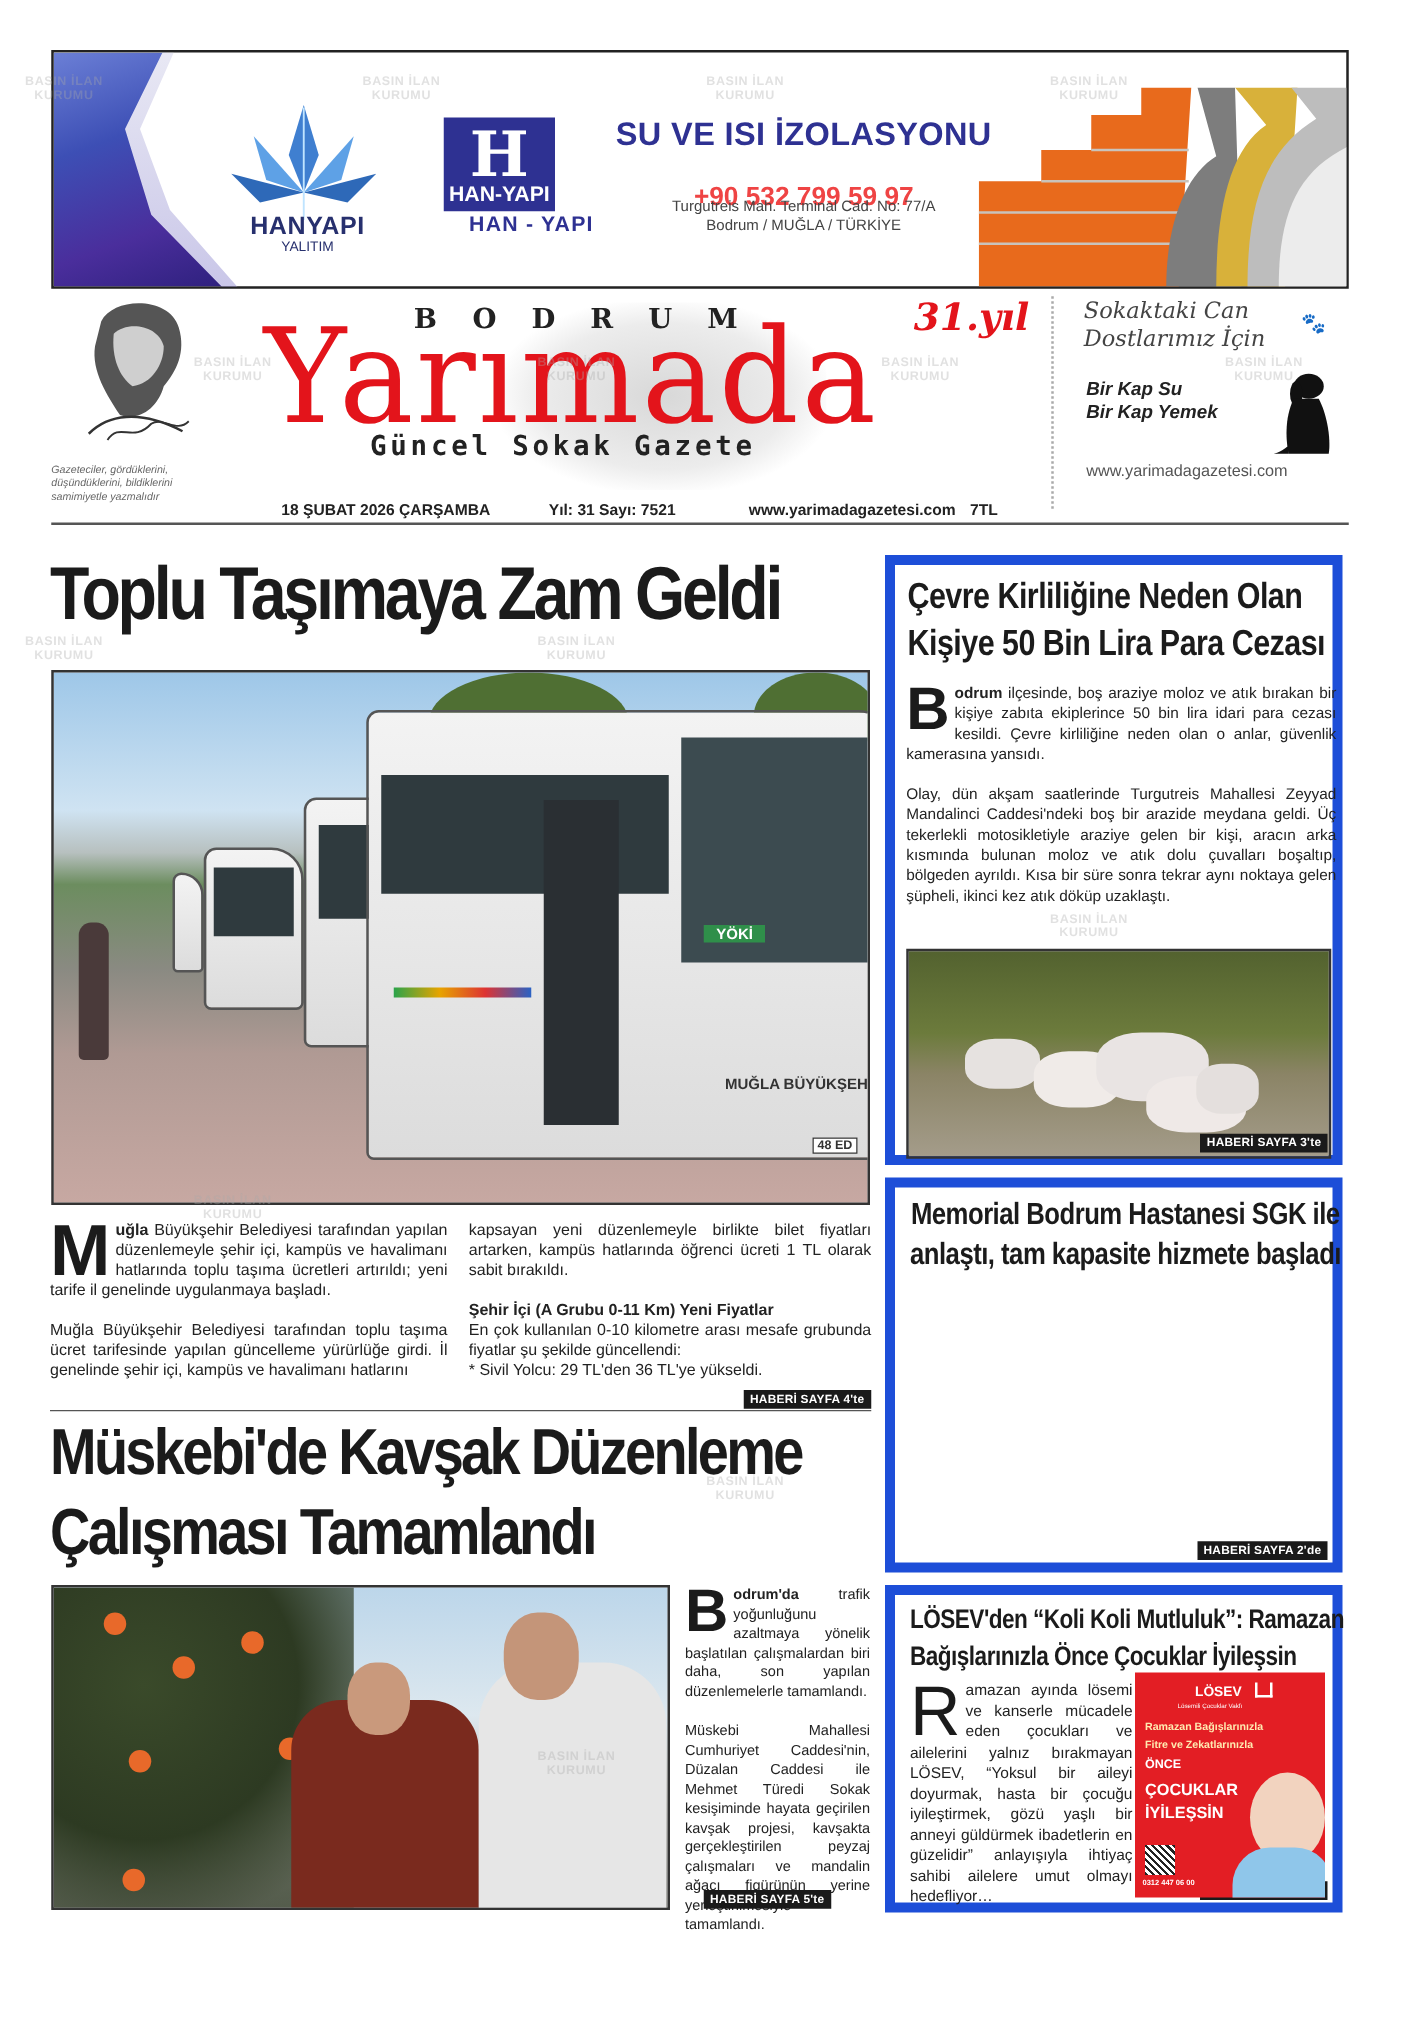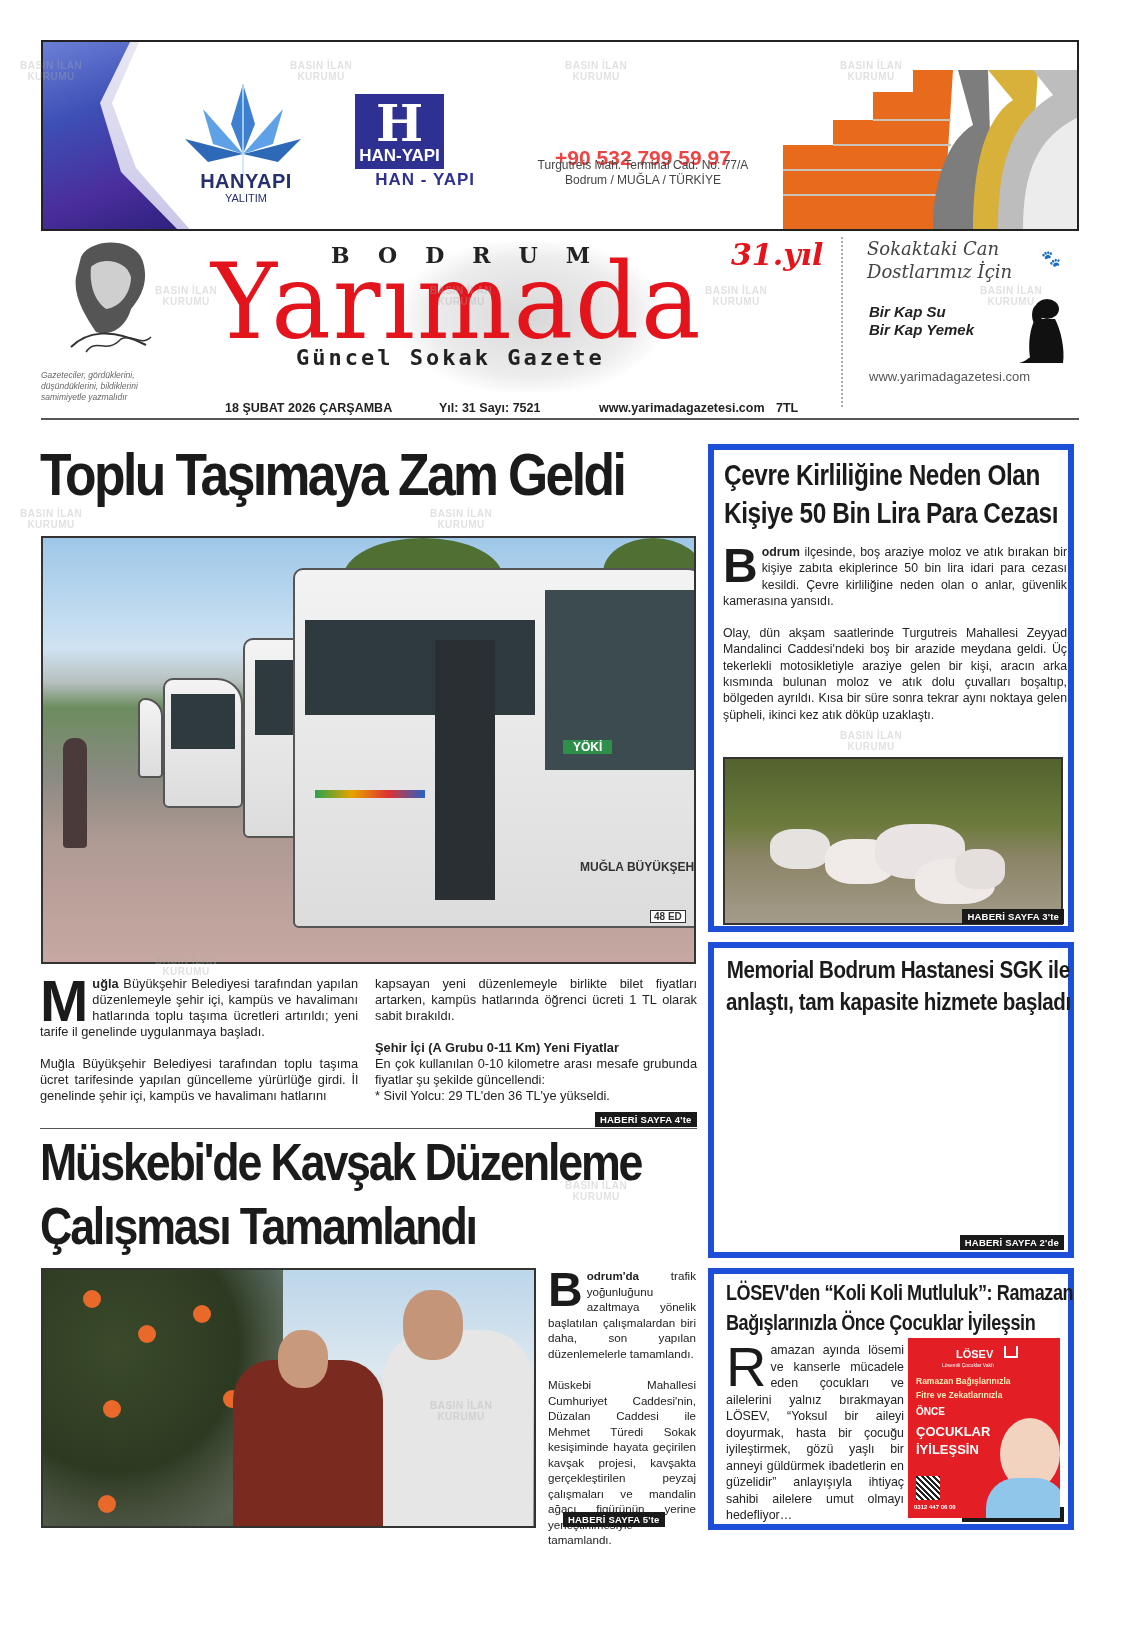--- a/index.html
+++ b/index.html
@@ -65,21 +65,21 @@
   .more-tag { position: absolute; background: #1a1a1a; color: #fff; font-size: 9.5px; font-weight: 700; padding: 2px 5px; letter-spacing: 0.2px; }
 
   .h-rule { position: absolute; height: 1px; background: #555; }
 
   
   .second-head { position: absolute; left: 40px; top: 1130px; width: 700px; font-weight: 700; font-size: 52px; line-height: 64px; letter-spacing: -2.5px; color: #1b1b1b; transform: scaleX(0.86); transform-origin: left; }
   .orange-photo { left: 41px; top: 1268px; width: 495px; height: 260px; background: linear-gradient(180deg, #bcd6ea 0%, #dde8ef 40%, #c9c9c5 60%, #8f8f8b 100%); }
   .dc-sm { font-size: 48px; line-height: 40px; margin-top: 2px; }
 
   
-  .box { position: absolute; border: 6px solid #1d4ed8; background: #fff; }
+  .box { position: absolute; border: 8px solid #1d4ed8; background: #fff; }
   .box-head { position: absolute; font-weight: 700; color: #1b1b1b; transform: scaleX(0.84); transform-origin: left; white-space: nowrap; letter-spacing: -0.5px; }
   .rubble { background: linear-gradient(180deg, #53622f 0%, #6c7b3c 40%, #8b8466 60%, #a49c8a 100%); }
   .hospital { background: linear-gradient(180deg, #b9d1e6 0%, #d9e4ec 30%, #cfcfcf 60%, #9aa39a 100%); }
   .losev-ad { position: absolute; left: 908px; top: 1338px; width: 152px; height: 180px; background: #e31e24; overflow: hidden; }
   .losev-ad .lx { position: absolute; color: #fff; font-weight: 700; }
 
   
   .wm { position: absolute; font-size: 10px; font-weight: 700; color: rgba(170,170,170,0.35); letter-spacing: 0.5px; text-align: center; line-height: 11px; pointer-events: none; }
 </style>
 </head>
@@ -99,20 +99,21 @@
   </svg>
   <div class="hanyapi-word">HANYAPI</div>
   <div class="yalitim">YALITIM</div>
 
   <div class="hbox">
     <div class="hglyph">H</div>
     <div class="hlabel">HAN-YAPI</div>
   </div>
   <div class="hanyapi2">HAN - YAPI</div>
 
+  <div class="ad-title">SU VE ISI İZOLASYONU</div>
   <div class="ad-phone">+90 532 799 59 97</div>
   <div class="ad-addr">
     <div>Turgutreis Mah. Terminal Cad. No: 77/A</div>
     <div>Bodrum / MUĞLA / TÜRKİYE</div>
   </div>
 
   <svg class="wall" viewBox="0 0 300 160">
     <polygon points="0,75 50,75 50,50 90,50 90,22 130,22 130,0 170,0 160,160 0,160" fill="#e86a1c"></polygon>
     <g stroke="#c9c3bb" stroke-width="2">
       <line x1="0" y1="100" x2="165" y2="100"></line>

